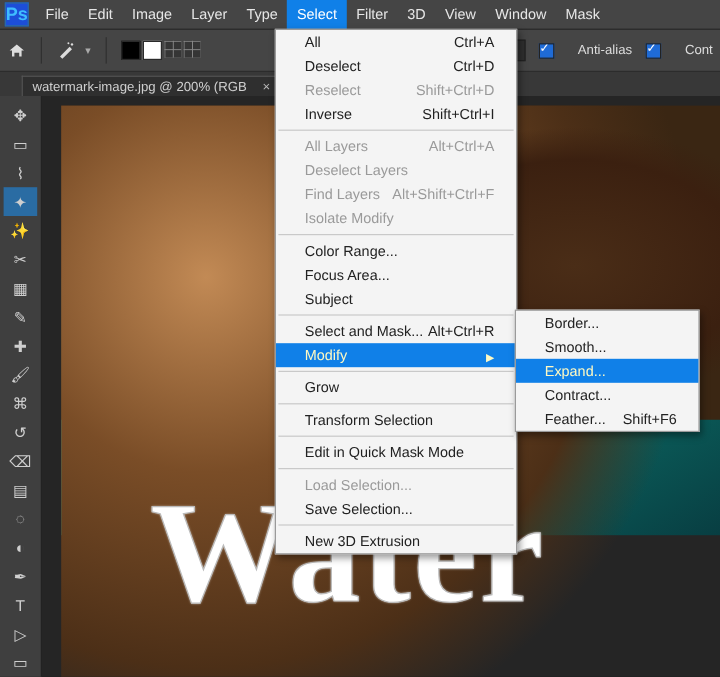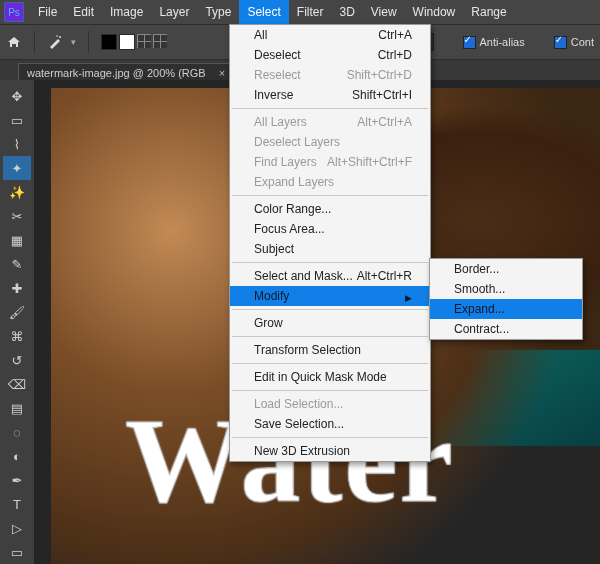--- a/index.html
+++ b/index.html
@@ -1,43 +1,43 @@
 <!DOCTYPE html>
 <html><head>
 <meta charset="utf-8">
 <style>
   html,body{margin:0;padding:0;width:600px;height:564px;overflow:hidden;
     font-family:"Segoe UI",Arial,sans-serif;color:#e6e6e6;background:#1e1e1e;
     font-size:12px;user-select:none}
   
   .menubar{height:24px;background:#454545;display:flex;align-items:center;
     padding-left:4px;gap:0;}
-  .ps-box{width:18px;height:18px;background:#6d28d9;color:#3fbcff;font-size:10px;
-    font-weight:normal;display:flex;align-items:center;justify-content:center;
+  .ps-box{width:18px;height:18px;background:#1d4ed8;color:#3fbcff;font-size:15px;
+    font-weight:bold;display:flex;align-items:center;justify-content:center;
     margin-right:6px;border:1px solid #2a6ca3}
   .menu-item{padding:0 8px;height:24px;line-height:24px;font-size:12px;cursor:default}
   .menu-item.active{background:#1080e8;color:#fff}
   
   .optbar{height:34px;background:#454545;border-top:1px solid #2c2c2c;
     border-bottom:1px solid #2c2c2c;display:flex;align-items:center;padding:0 6px;gap:8px}
   .opt-ico{width:16px;height:16px;display:flex;align-items:center;justify-content:center}
   .opt-sep{width:1px;height:22px;background:#303030;margin:0 4px}
   .swatches{display:flex;gap:2px}
   .sw{width:14px;height:14px;border:1px solid #2a2a2a}
   .sw.black{background:#000}
   .sw.white{background:#fff}
   .tiny-grid{width:14px;height:14px;background:
     linear-gradient(#888 1px,transparent 1px) 0 0/7px 7px,
     linear-gradient(90deg,#888 1px,transparent 1px) 0 0/7px 7px,#353535}
   .opt-label{font-size:11px;color:#ddd}
   .opt-input{width:28px;height:16px;background:#2f2f2f;border:1px solid #222;
     color:#ddd;font-size:11px;text-align:center}
   .chk{width:11px;height:11px;border:1px solid #222;background:#1f6bd6;position:relative}
   .chk::after{content:"✓";position:absolute;top:-3px;left:0;color:#fff;font-size:10px}
-  .chk-wrap{display:flex;align-items:center;gap:4px;margin-left:21px}
+  .chk-wrap{display:flex;align-items:center;gap:20px;margin-left:3px}
   
   .tabbar{height:22px;background:#383838;border-bottom:1px solid #222;
     display:flex;align-items:flex-end;padding-left:18px}
   .tab{background:#2f2f2f;padding:3px 8px;font-size:11px;color:#cfcfcf;
     border-top:1px solid #555;border-left:1px solid #555;border-right:1px solid #555}
   .tab-x{margin-left:10px;color:#bbb}
   
   .workspace{position:absolute;top:80px;left:0;right:0;bottom:0;background:#252525;
     display:flex}
   .toolcol{width:34px;background:#3f3f3f;border-right:1px solid #222;
@@ -54,21 +54,21 @@
      linear-gradient(150deg,#0f8f8a 0%,#14a9a0 30%,#0c6e67 60%,#083e42 100%) 0 55%/100% 45% no-repeat;}
   .watermark{position:absolute;left:74px;bottom:34px;font-family:Georgia,"Times New Roman",serif;
     font-size:120px;font-weight:700;color:#fff;letter-spacing:2px;
     text-shadow:0 0 2px #fff;-webkit-text-stroke:1px #bbb}
   
   .dropdown{position:absolute;top:24px;left:229px;width:200px;background:#f4f4f4;
     color:#222;border:1px solid #9a9a9a;box-shadow:2px 3px 6px rgba(0,0,0,.4);
     font-size:12px;z-index:50}
   .dd-item{display:flex;justify-content:space-between;align-items:flex-end;
     padding:3px 18px 3px 24px;white-space:nowrap}
-  .dd-item.hover{background:#1080e8;color:#0f172a}
+  .dd-item.hover{background:#1080e8;color:#fef9c3}
   .dd-item.disabled{color:#9a9a9a}
   .dd-sep{height:1px;background:#c9c9c9;margin:3px 2px}
   .dd-arrow{font-size:9px}
   .submenu{position:absolute;top:258px;left:429px;width:152px;background:#f4f4f4;
     color:#222;border:1px solid #9a9a9a;box-shadow:2px 3px 6px rgba(0,0,0,.4);
     font-size:12px;z-index:60}
   svg{display:block}
 </style>
 </head>
 <body>
@@ -79,21 +79,21 @@
       <div class="menu-item">File</div>
       <div class="menu-item">Edit</div>
       <div class="menu-item">Image</div>
       <div class="menu-item">Layer</div>
       <div class="menu-item">Type</div>
       <div class="menu-item active">Select</div>
       <div class="menu-item">Filter</div>
       <div class="menu-item">3D</div>
       <div class="menu-item">View</div>
       <div class="menu-item">Window</div>
-      <div class="menu-item">Range</div>
+      <div class="menu-item">Mask</div>
     </div>
 </div>
 
 <div class="optbar">
   <span class="opt-ico">
     <svg width="14" height="14">
         <path d="M7 2 L13 7 H11 V12 H9 V9 H5 V12 H3 V7 H1 Z" fill="#ddd"></path>
       </svg>
   </span>
   <span class="opt-sep"></span>
@@ -225,21 +225,21 @@
     </div>
     <div class="dd-item disabled">
       <span>Deselect Layers</span>
       <span></span>
     </div>
     <div class="dd-item disabled">
       <span>Find Layers</span>
       <span>Alt+Shift+Ctrl+F</span>
     </div>
     <div class="dd-item disabled">
-      <span>Expand Layers</span>
+      <span>Isolate Modify</span>
       <span></span>
     </div>
     <div class="dd-sep"></div>
     <div class="dd-item">
       <span>Color Range...</span>
       <span></span>
     </div>
     <div class="dd-item">
       <span>Focus Area...</span>
       <span></span>
@@ -298,13 +298,17 @@
       <span></span>
     </div>
     <div class="dd-item hover">
       <span>Expand...</span>
       <span></span>
     </div>
     <div class="dd-item">
       <span>Contract...</span>
       <span></span>
     </div>
+    <div class="dd-item">
+      <span>Feather...</span>
+      <span>Shift+F6</span>
+    </div>
   </div>
 
 </body></html>

